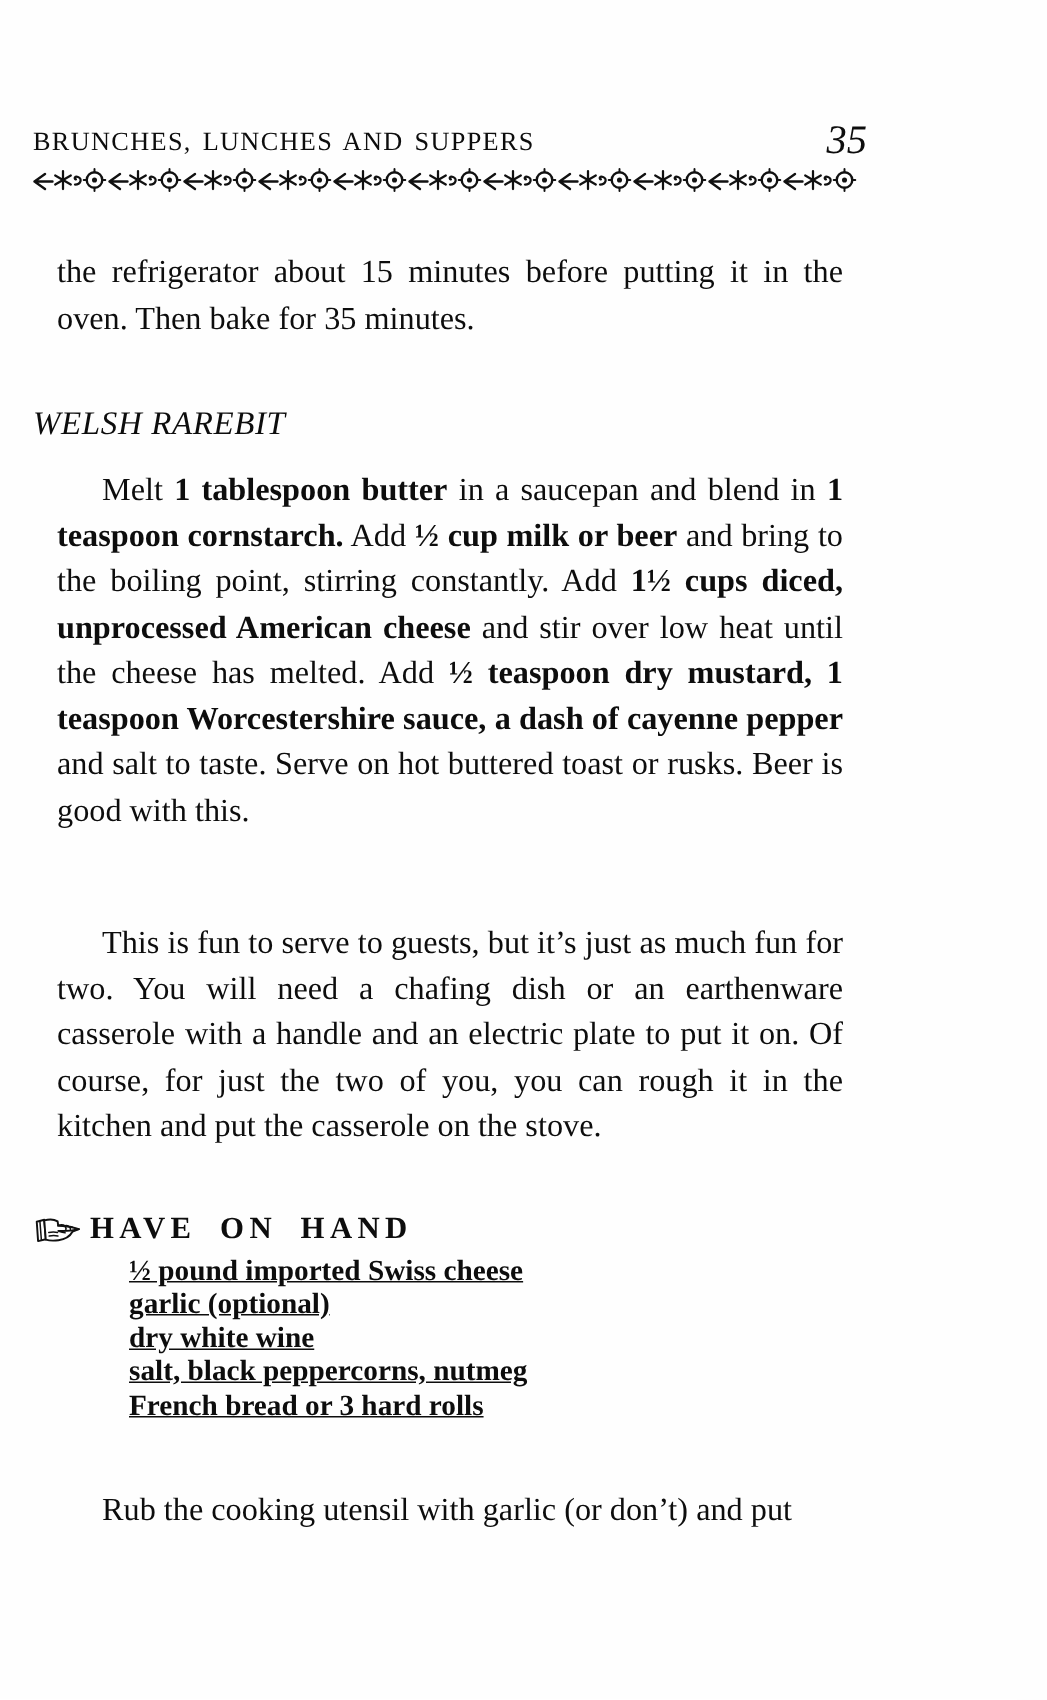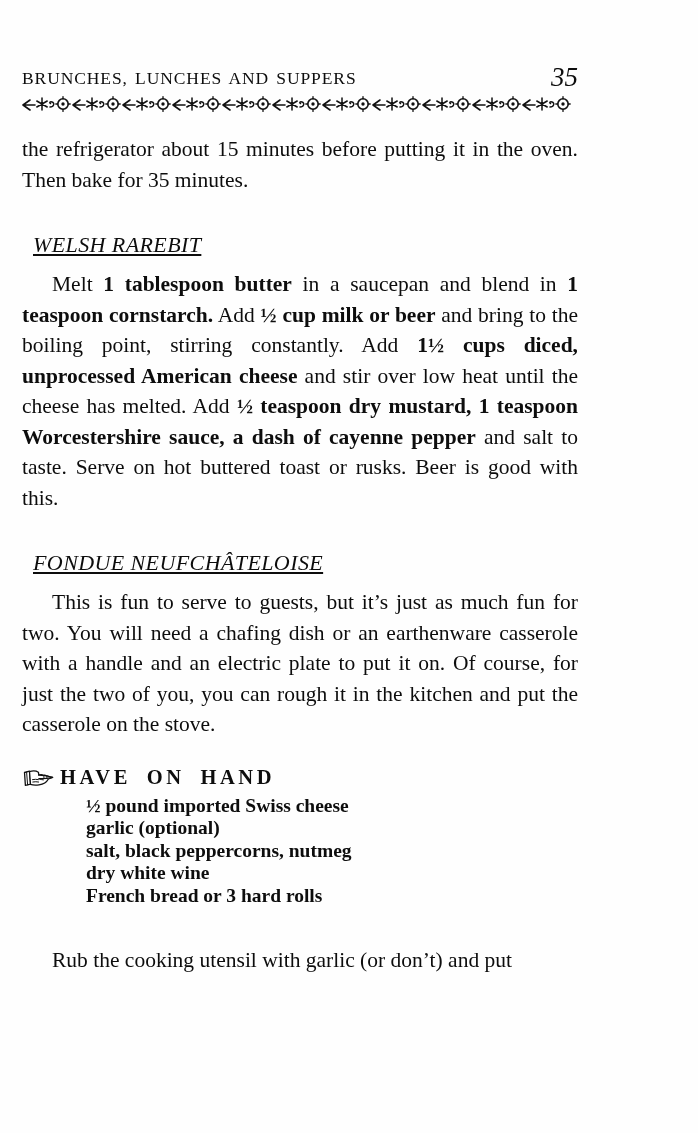--- a/index.html
+++ b/index.html
@@ -13,21 +13,21 @@
     height: 1133px;
     background: #fefefe;
     overflow: hidden;
     font-family: "Liberation Serif", "DejaVu Serif", serif;
     color: #0d0d0d;
     -webkit-font-smoothing: antialiased;
   }
   .content {
     position: absolute;
     left: 22px;
-    top: 62px;
+    top: 78px;
     width: 556px;
   }
 
   
   .runhead {
     display: flex;
     align-items: baseline;
     justify-content: space-between;
     width: 100%;
   }
@@ -54,39 +54,38 @@
     line-height: 0;
   }
   .ornament-rule svg { display: block; }
 
   
   .para {
     font-size: 21.5px;
     line-height: 30.5px;
     text-align: justify;
     text-justify: inter-word;
-    margin: 0;
+    margin: 16px;
     hyphens: none;
   }
   .para.flush { text-indent: 0; }
   .para.indent { text-indent: 30px; }
   .para b, .para .bold { font-weight: bold; }
 
   .gap-head { height: 26px; }
   .gap-para { height: 26px; }
   .gap-small { height: 20px; }
 
   .recipe-title {
     font-size: 22px;
     font-style: italic;
     letter-spacing: 0.4px;
-    margin: 11px;
+    margin: 0;
     font-weight: normal;
     white-space: nowrap;
-    text-decoration: underline;
   }
 
   
   .hoh-head {
     display: flex;
     margin: 0;
   }
   .manicule {
     width: 34px;
     height: 22px;
@@ -97,22 +96,23 @@
   }
   .manicule svg { display: block; }
   .hoh-label {
     font-size: 20.5px;
     font-weight: bold;
     letter-spacing: 3.6px;
     word-spacing: 7px;
   }
   .ingredients {
     list-style: none;
-    margin: 6px 0 12px 0;
+    margin: 6px 0 0 0;
     padding: 0 0 0 64px;
+    text-decoration: underline;
   }
   .ingredients li {
     font-size: 19.5px;
     line-height: 22.5px;
     font-weight: bold;
     white-space: nowrap;
   }
 </style>
 </head>
 <body>
@@ -166,21 +166,20 @@
 
     <p class="para flush">the refrigerator about 15 minutes before putting it in the oven. Then bake for 35 minutes.</p>
 
     <div class="gap-head"></div>
 
     <h2 class="recipe-title">WELSH RAREBIT</h2>
     <p class="para indent"><span>Melt </span><b>1 tablespoon butter</b><span> in a saucepan and blend in </span><b>1 teaspoon cornstarch.</b><span> Add </span><b>½ cup milk or beer</b><span> and bring to the boiling point, stirring constantly. Add </span><b>1½ cups diced, unprocessed American cheese</b><span> and stir over low heat until the cheese has melted. Add </span><b>½ teaspoon dry mustard, 1 teaspoon Worcestershire sauce, a dash of cayenne pepper</b><span> and salt to taste. Serve on hot buttered toast or rusks. Beer is good with this.</span></p>
 
     <div class="gap-para"></div>
 
-    <h2 class="recipe-title">FONDUE NEUFCHÂTELOISE</h2>
     <p class="para indent"><span>This is fun to serve to guests, but it’s just as much fun for two. You will need a chafing dish or an earthenware casserole with a handle and an electric plate to put it on. Of course, for just the two of you, you can rough it in the kitchen and put the casserole on the stove.</span></p>
 
     <div class="gap-para"></div>
 
     <div class="hoh-head">
       <span class="manicule">
         <svg width="34" height="22" viewBox="0 0 34 22" xmlns="http://www.w3.org/2000/svg">
           <g fill="none" stroke="#111" stroke-width="1.3" stroke-linejoin="round" stroke-linecap="round">
 
             <path d="M2.5 5.5 L7.5 4.2 L8.6 17.2 L3.4 18.4 Z" fill="#fff"></path>
@@ -201,22 +200,22 @@
             <path d="M10.8 15.0 C12.8 14.6 14.8 14.6 16.6 15.0" stroke-width="1"></path>
           </g>
         </svg>
       </span>
       <span class="hoh-label">HAVE ON HAND</span>
     </div>
 
     <ul class="ingredients">
         <li>½ pound imported Swiss cheese</li>
         <li>garlic  (optional)</li>
+        <li>dry white wine</li>
         <li>salt, black peppercorns, nutmeg</li>
-        <li>dry white wine</li>
         <li>French bread or 3 hard rolls</li>
       </ul>
 
     <div class="gap-para"></div>
 
     <p class="para indent">Rub the cooking utensil with garlic (or don’t) and put</p>
 
   </div>
 </div>
 

